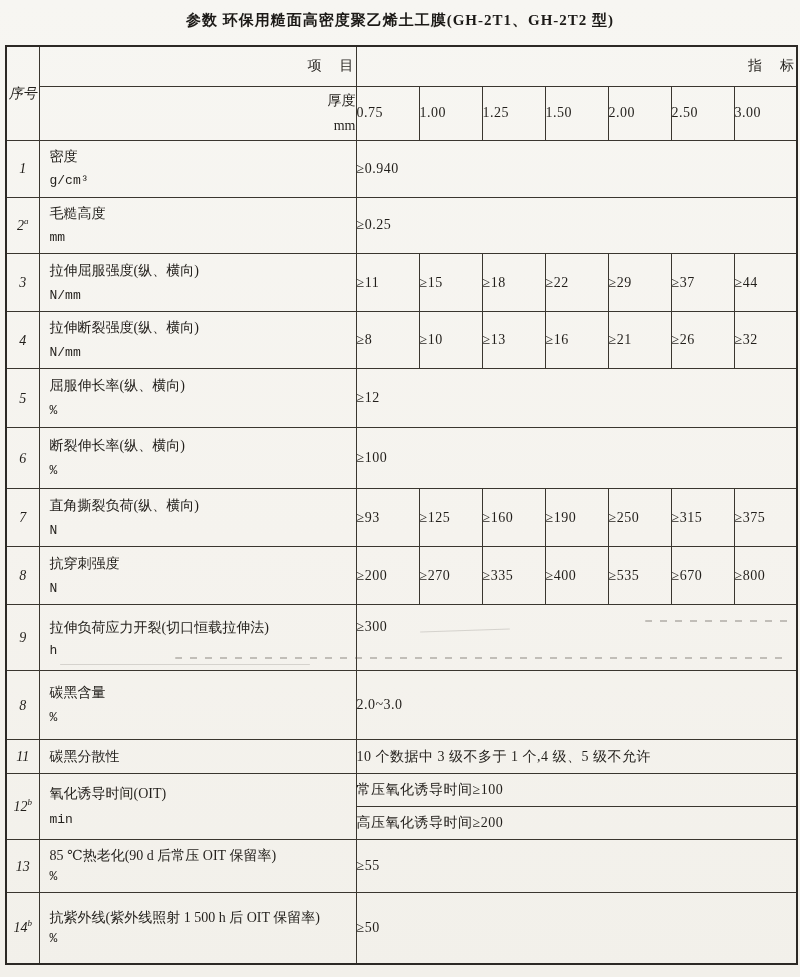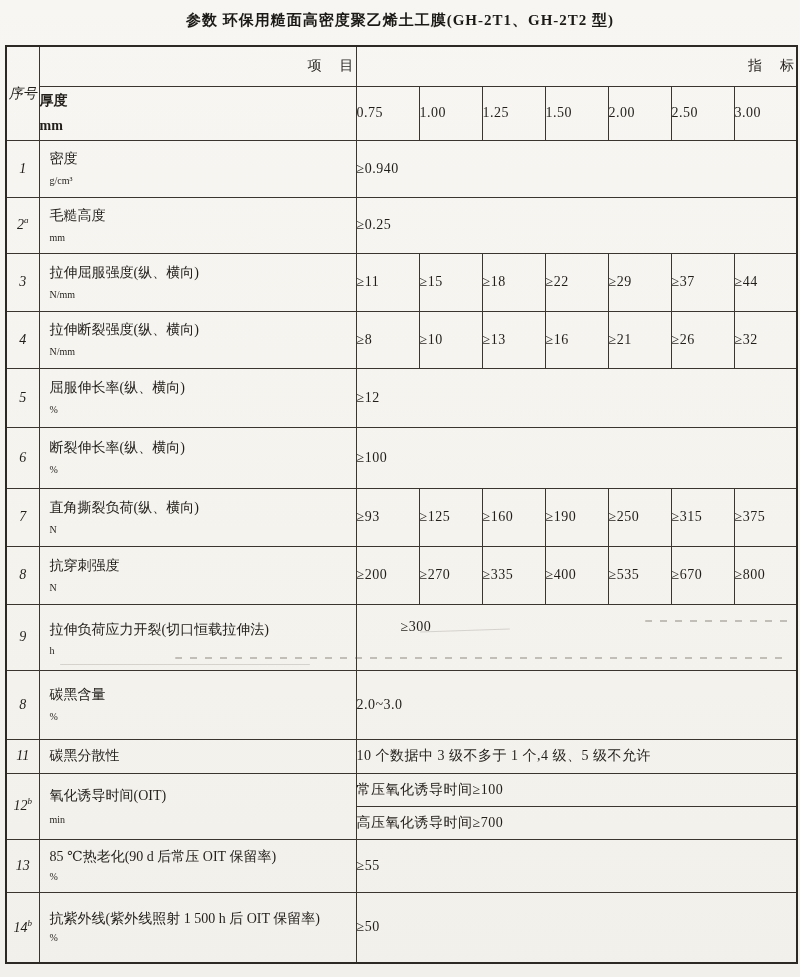--- a/index.html
+++ b/index.html
@@ -43,31 +43,31 @@
     text-align:right;
     font-size:14.5px;
     letter-spacing:2px;
   }
   .item{
     padding:3px 4px 3px 10px;
     line-height:1.85;
     font-size:14px;
   }
   .item .u{
-    font-family:Liberation Serif, serif;
-    font-size:10px;
+    font-family:Liberation Mono, monospace;
+    font-size:13px;
   }
   .val{
     text-align:left;
     font-size:14px;
     font-family:"Liberation Serif","DejaVu Serif",serif;
     letter-spacing:.5px;
   }
   .thick{
-    text-align:left;line-height:1.8;font-size:14px;font-weight:bold;
+    text-align:right;line-height:1.8;font-size:14px;
   }
   
   .artifact{
     position:absolute;
     height:2px;
     background:repeating-linear-gradient(90deg,rgba(74,68,60,.30) 0 7px,rgba(74,68,60,0) 7px 15px);
     border-radius:1px;
     pointer-events:none;
   }
   .artifact.solid{background:rgba(74,68,60,.18);}
@@ -225,21 +225,21 @@
     </tr>
 
     <tr style="height:66px">
       <td class="serial"><span>9</span><sup></sup></td>
       <td>
             <div class="item" style="line-height:1.7;padding-bottom:0;">
               <div>拉伸负荷应力开裂(切口恒载拉伸法)</div>
               <div class="u">h</div>
             </div>
           </td>
-      <td colspan="7" class="val" style="vertical-align:top;padding-top:14px;padding-left:44px;">≥300</td>
+      <td colspan="7" class="val" style="vertical-align:top;padding-top:14px;">≥300</td>
     </tr>
 
     <tr style="height:69px">
       <td class="serial"><span>8</span><sup></sup></td>
       <td>
             <div class="item">
               <div>碳黑含量</div>
               <div class="u">%</div>
             </div>
           </td>
@@ -260,21 +260,21 @@
       <td rowspan="2" class="serial"><span>12</span><sup>b</sup></td>
       <td rowspan="2">
             <div class="item" style="line-height:1.9;">
               <div>氧化诱导时间(OIT)</div>
               <div class="u">min</div>
             </div>
           </td>
       <td colspan="7" class="val">常压氧化诱导时间≥100</td>
     </tr>
     <tr style="height:33px">
-      <td colspan="7" class="val">高压氧化诱导时间≥700</td>
+      <td colspan="7" class="val">高压氧化诱导时间≥200</td>
     </tr>
 
     <tr style="height:53px">
       <td class="serial"><span>13</span><sup></sup></td>
       <td>
             <div class="item" style="line-height:1.6;">
               <div>85 ℃热老化(90 d 后常压 OIT 保留率)</div>
               <div class="u">%</div>
             </div>
           </td>

